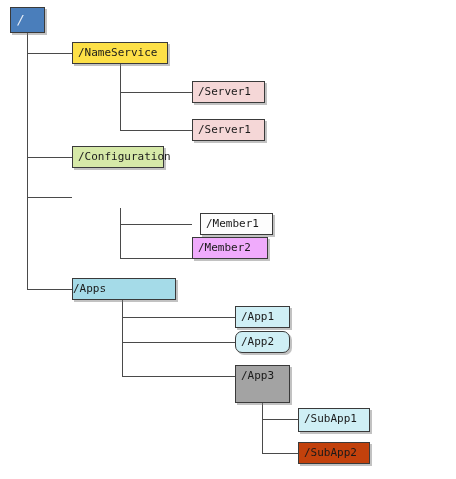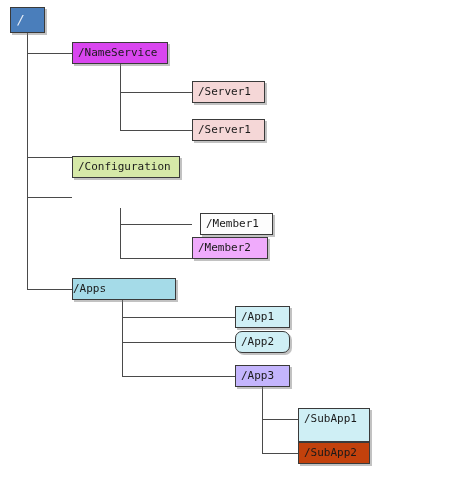--- a/index.html
+++ b/index.html
@@ -68,25 +68,25 @@
     <div class="hline" style="left: 120px; top: 92px; width: 72px; background: rgb(74, 74, 74);"></div>
     <div class="hline" style="left: 120px; top: 130px; width: 72px; background: rgb(74, 74, 74);"></div>
     <div class="hline" style="left: 120px; top: 224px; width: 72px; background: rgb(74, 74, 74);"></div>
     <div class="hline" style="left: 120px; top: 258px; width: 72px; background: rgb(74, 74, 74);"></div>
     <div class="hline" style="left: 122px; top: 317px; width: 113px; background: rgb(74, 74, 74);"></div>
     <div class="hline" style="left: 122px; top: 342px; width: 113px; background: rgb(74, 74, 74);"></div>
     <div class="hline" style="left: 122px; top: 376px; width: 113px; background: rgb(74, 74, 74);"></div>
     <div class="hline" style="left: 262px; top: 419px; width: 36px; background: rgb(74, 74, 74);"></div>
     <div class="hline" style="left: 262px; top: 453px; width: 36px; background: rgb(74, 74, 74);"></div>
     <div class="node root" style="left: 10px; top: 7px; width: 35px; height: 26px; line-height: 24px; background: rgb(74, 126, 187); border-color: rgb(58, 58, 58); color: rgb(232, 238, 248);">/</div>
-    <div class="node" style="left: 72px; top: 42px; width: 96px; height: 22px; line-height: 20px; background: #d946ef; border-color: rgb(58, 58, 58);">/NameService</div>
+    <div class="node" style="left: 72px; top: 42px; width: 96px; height: 22px; line-height: 20px; background: #fde047; border-color: rgb(58, 58, 58);">/NameService</div>
     <div class="node" style="left: 192px; top: 81px; width: 73px; height: 22px; line-height: 20px; background: rgb(245, 215, 215); border-color: rgb(58, 58, 58);">/Server1</div>
     <div class="node" style="left: 192px; top: 119px; width: 73px; height: 22px; line-height: 20px; background: rgb(245, 215, 215); border-color: rgb(58, 58, 58);">/Server1</div>
-    <div class="node" style="left: 72px; top: 156px; width: 108px; height: 22px; line-height: 20px; background: rgb(214, 233, 168); border-color: rgb(58, 58, 58);">/Configuration</div>
+    <div class="node" style="left: 72px; top: 146px; width: 92px; height: 22px; line-height: 20px; background: rgb(214, 233, 168); border-color: rgb(58, 58, 58);">/Configuration</div>
     <div class="node" style="left: 200px; top: 213px; width: 73px; height: 22px; line-height: 20px; background: rgb(253, 253, 253); border-color: rgb(58, 58, 58);">/Member1</div>
     <div class="node" style="left: 192px; top: 237px; width: 76px; height: 22px; line-height: 20px; background: #f0abfc; border-color: rgb(58, 58, 58);">/Member2</div>
     <div class="node centered" style="left: 72px; top: 278px; width: 104px; height: 22px; line-height: 20px; background: rgb(165, 219, 232); border-color: rgb(58, 58, 58);">/Apps</div>
     <div class="node" style="left: 235px; top: 306px; width: 55px; height: 22px; line-height: 20px; background: rgb(207, 239, 245); border-color: rgb(58, 58, 58);">/App1</div>
     <div class="node" style="left: 235px; top: 331px; width: 55px; height: 22px; line-height: 20px; background: rgb(207, 239, 245); border-color: rgb(58, 58, 58); border-radius: 7px;">/App2</div>
-    <div class="node" style="left: 235px; top: 365px; width: 55px; height: 22px; line-height: 20px; background: #c4b5fd; border-color: rgb(58, 58, 58);">/App3</div>
-    <div class="node" style="left: 298px; top: 408px; width: 72px; height: 34px; line-height: 20px; background: rgb(207, 239, 245); border-color: rgb(58, 58, 58);">/SubApp1</div>
+    <div class="node" style="left: 235px; top: 365px; width: 55px; height: 38px; line-height: 20px; background: #a3a3a3; border-color: rgb(58, 58, 58);">/App3</div>
+    <div class="node" style="left: 298px; top: 408px; width: 72px; height: 24px; line-height: 20px; background: rgb(207, 239, 245); border-color: rgb(58, 58, 58);">/SubApp1</div>
     <div class="node" style="left: 298px; top: 442px; width: 72px; height: 22px; line-height: 20px; background: #c2410c; border-color: rgb(58, 58, 58);">/SubApp2</div>
   </div>
 
 </body></html>

